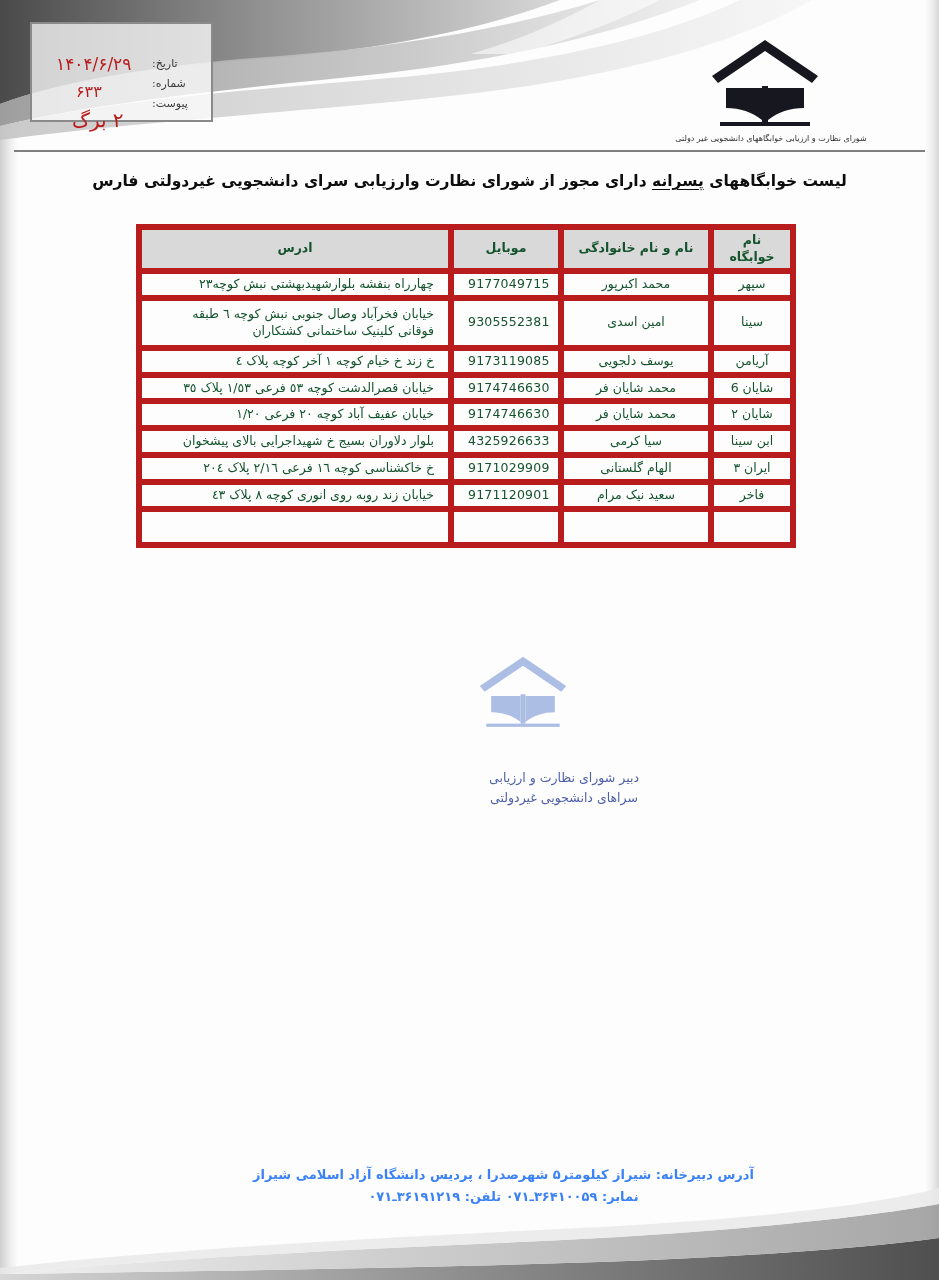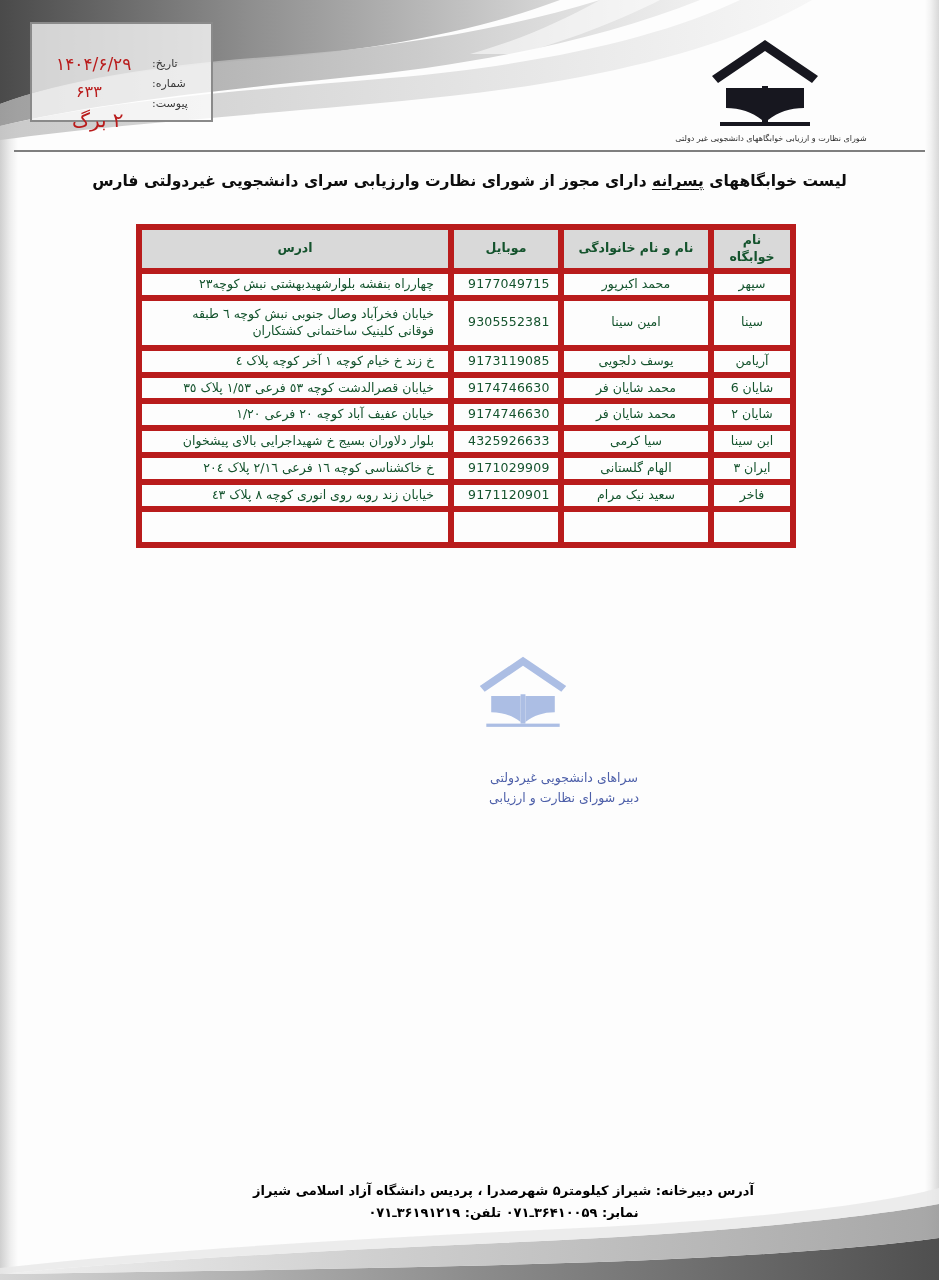--- a/index.html
+++ b/index.html
@@ -203,29 +203,29 @@
   }
   .footer-swoosh {
     position: absolute;
     left: 0; bottom: 0;
     width: 939px;
     height: 138px;
   }
   .footer-text {
     position: absolute;
     right: 0;
-    bottom: 56px;
+    bottom: 72px;
     width: 939px;
     padding-left: 68px;
     box-sizing: border-box;
     text-align: center;
     direction: rtl;
     font-size: 13px;
     font-weight: bold;
-    color: #000000;
+    color: #3b82f6;
     line-height: 22px;
   }
 </style>
 </head>
 <body>
 
 <div class="page">
 
   <div class="scan-edge-left"></div>
   <div class="scan-edge-right"></div>
@@ -299,21 +299,21 @@
       </thead>
       <tbody>
         <tr>
           <td class="cell-name">سپهر</td>
           <td class="cell-person">محمد اکبرپور</td>
           <td class="cell-mobile">9177049715</td>
           <td class="cell-address">چهارراه بنفشه بلوارشهیدبهشتی نبش کوچه۲۳</td>
         </tr>
         <tr class="tall">
           <td class="cell-name">سینا</td>
-          <td class="cell-person">امین سینا</td>
+          <td class="cell-person">امین اسدی</td>
           <td class="cell-mobile">9305552381</td>
           <td class="cell-address">خیابان فخرآباد وصال جنوبی نبش کوچه ٦ طبقه فوقانی کلینیک ساختمانی کشتکاران</td>
         </tr>
         <tr>
           <td class="cell-name">آریامن</td>
           <td class="cell-person">یوسف دلجویی</td>
           <td class="cell-mobile">9173119085</td>
           <td class="cell-address">خ زند خ خیام کوچه ١ آخر کوچه پلاک ٤</td>
         </tr>
         <tr>
@@ -357,22 +357,22 @@
   </div>
 
   <svg class="sig-logo" viewBox="0 0 130 92">
     <path d="M65 4 L118 40 L112 47 L65 15 L18 47 L12 40 Z" fill="#9fb4e0"></path>
     <path d="M26 52 L62 52 L62 84 C52 76 40 72 26 72 Z" fill="#9fb4e0"></path>
     <path d="M104 52 L68 52 L68 84 C78 76 90 72 104 72 Z" fill="#9fb4e0"></path>
     <rect x="62" y="50" width="6" height="36" fill="#9fb4e0"></rect>
     <rect x="20" y="86" width="90" height="4" fill="#9fb4e0"></rect>
   </svg>
   <div class="sig-text">
+    <div>دبیر شورای نظارت و ارزیابی</div>
     <div>سراهای دانشجویی غیردولتی</div>
-    <div>دبیر شورای نظارت و ارزیابی</div>
   </div>
 
   <div class="footer">
     <svg class="footer-swoosh" viewBox="0 0 939 138" preserveAspectRatio="none">
       <defs>
         <linearGradient id="fdark" x1="1" y1="0" x2="0" y2="0">
           <stop offset="0" stop-color="#4f4f4f"></stop>
           <stop offset="0.5" stop-color="#8d8d8d"></stop>
           <stop offset="1" stop-color="#d6d6d6"></stop>
         </linearGradient>

